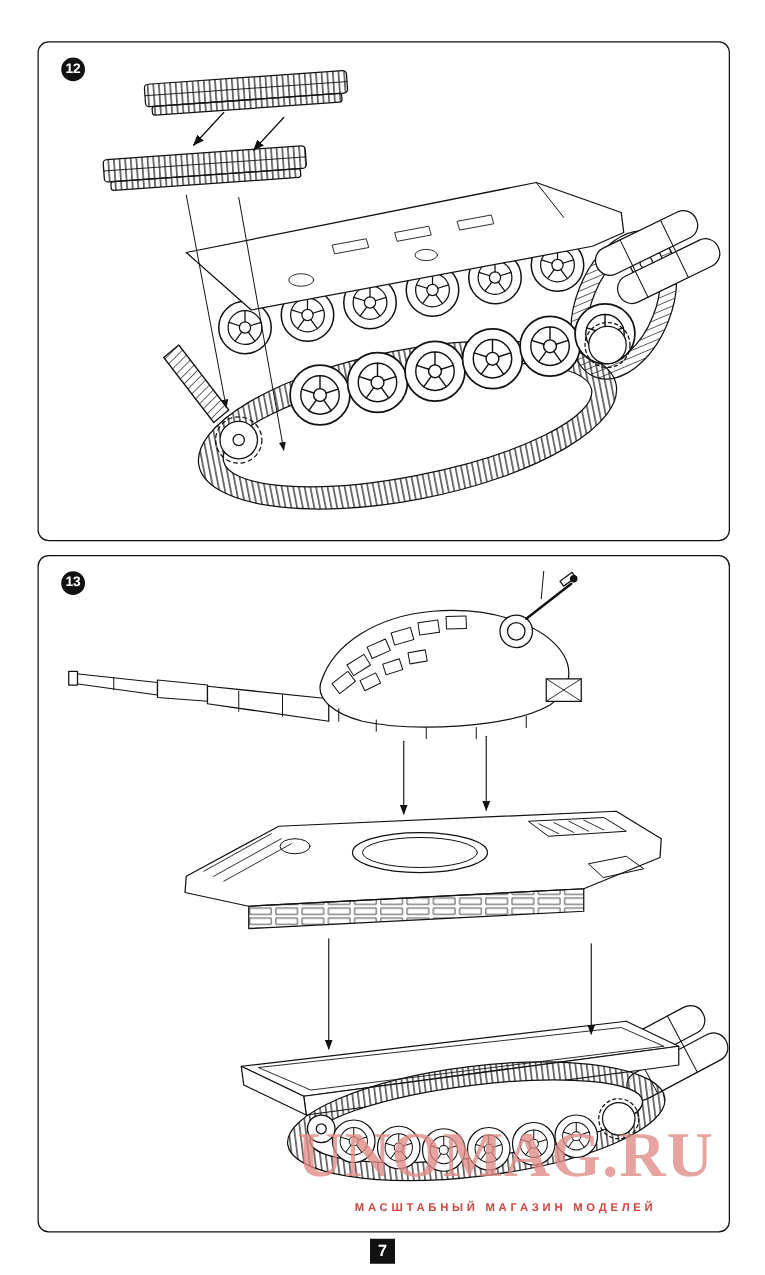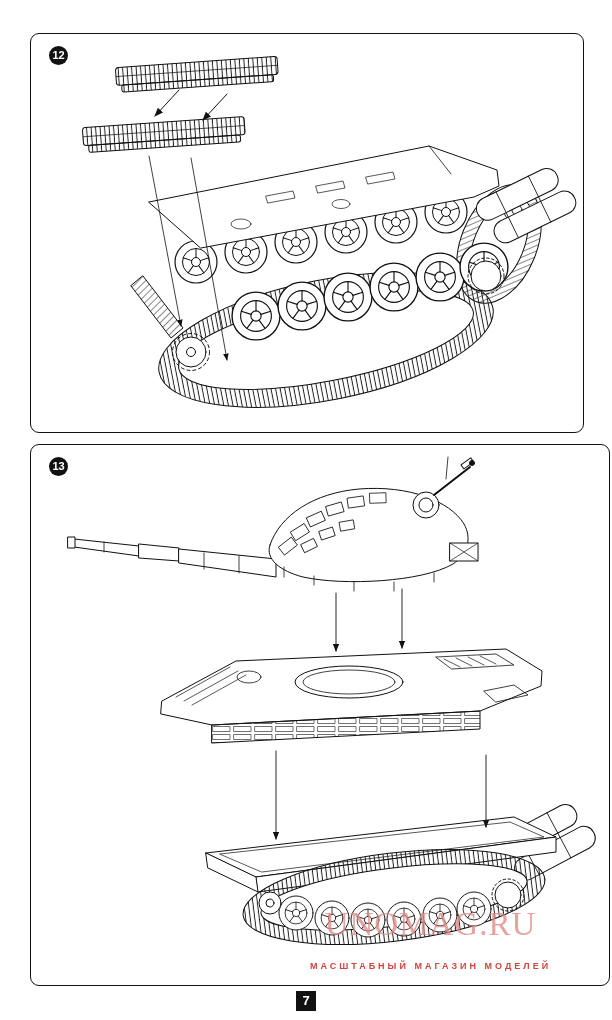--- a/index.html
+++ b/index.html
@@ -1,26 +1,26 @@
 <!DOCTYPE html>
 <html><head>
 <meta charset="utf-8">
 <style>
   html,body{margin:0;padding:0;background:#fff;}
   .page{position:relative;width:612px;height:1020px;background:#fff;margin:0 auto;overflow:hidden;
         font-family:"Liberation Sans",sans-serif;}
   .panel{position:absolute;left:30px;width:552px;border:1.6px solid #111;border-radius:9px;background:#fff;}
   #panel1{top:33px;height:398px;text-decoration:underline;}
-  #panel2{top:444px;height:540px;padding-left:26px;}
+  #panel2{top:444px;height:540px;}
   .panel svg{position:absolute;left:0;top:0;width:100%;height:100%;}
   .badge{position:absolute;left:18px;top:12px;width:19px;height:19px;border-radius:50%;background:#111;
          color:#fff;font:700 11px/19px "Liberation Sans",sans-serif;text-align:center;z-index:5;}
   .watermark{position:absolute;right:6px;bottom:14px;width:345px;text-align:center;pointer-events:none;z-index:4;}
-  .wm-title{font-family:"Liberation Serif",serif;font-weight:400;font-size:33px;letter-spacing:1px;opacity:.78;}
-  .wm-sub{font-family:"Liberation Sans",sans-serif;font-weight:700;font-size:9px;letter-spacing:3px;margin-top:18px;}
+  .wm-title{font-family:"Liberation Serif",serif;font-weight:700;font-size:51px;letter-spacing:1px;opacity:.78;}
+  .wm-sub{font-family:"Liberation Sans",sans-serif;font-weight:700;font-size:9px;letter-spacing:3px;margin-top:7px;}
   .page-num{position:absolute;left:50%;top:991px;transform:translateX(-50%);width:20px;height:20px;
             background:#111;color:#fff;font:700 13px/20px "Liberation Sans",sans-serif;text-align:center;}
   svg{stroke-linecap:round;stroke-linejoin:round;}
 </style>
 </head>
 <body>
 
 <div class="page">
 
   <div class="panel" id="panel1">

